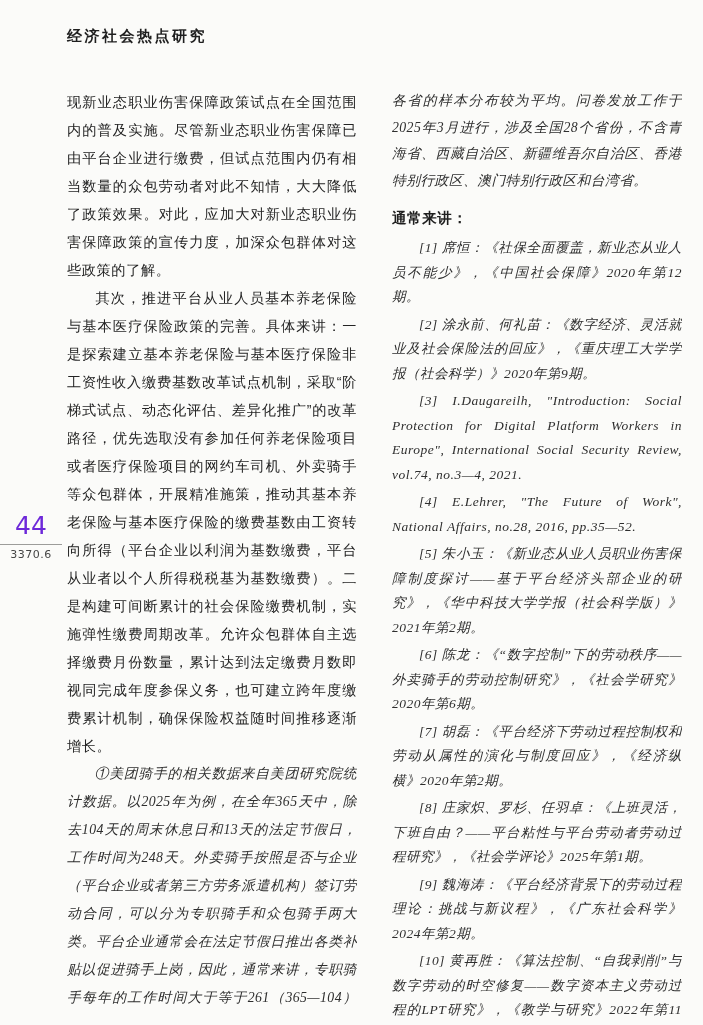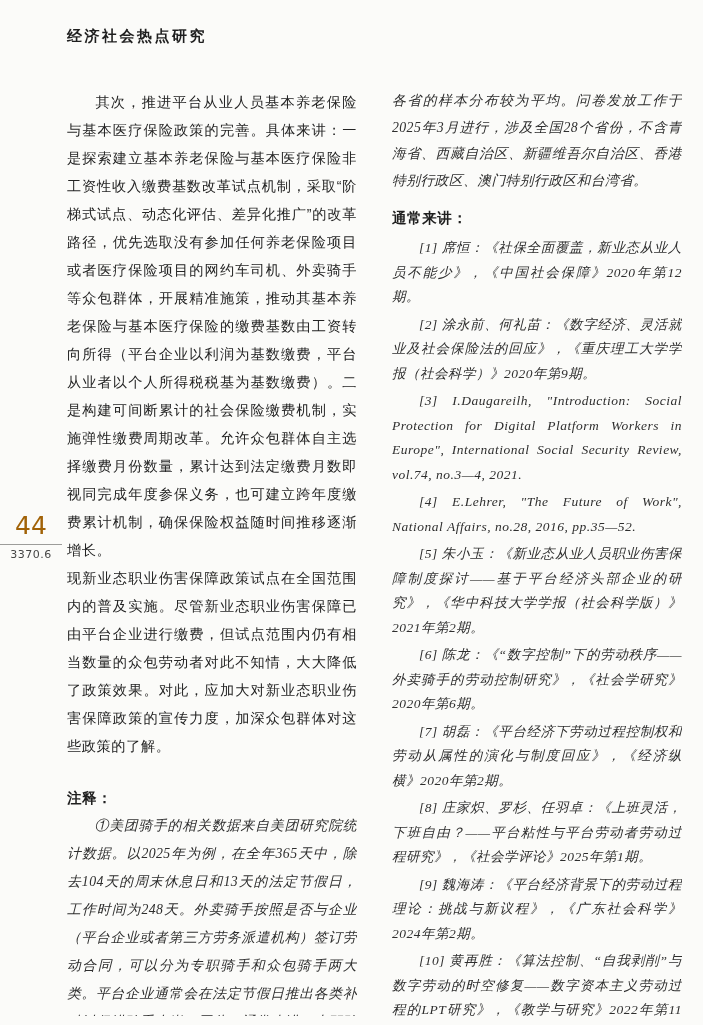--- a/index.html
+++ b/index.html
@@ -10,21 +10,21 @@
     background:#fbfbf9;
     overflow:hidden;
     font-family:"Liberation Sans",sans-serif;
     color:#2a2a2a;
   }
   .header{
     position:absolute;left:67px;top:27px;
     font-size:15px;font-weight:700;letter-spacing:2.5px;color:#1f1f1f;
   }
   .folio{position:absolute;left:0;top:512px;width:62px;text-align:center;}
-  .folio-num{font-family:"DejaVu Sans",sans-serif;font-size:25px;color:#a16207;line-height:1.1;}
+  .folio-num{font-family:"DejaVu Sans",sans-serif;font-size:25px;color:#6d28d9;line-height:1.1;}
   .folio-rule{height:1px;background:#9c9c9a;margin:4px 0 3px 0;}
   .folio-issue{font-size:11px;color:#454545;letter-spacing:0.5px;font-family:"DejaVu Sans",sans-serif;}
   .col{
     position:absolute;top:88px;width:290px;height:928px;
     overflow:hidden;text-align:justify;
   }
   .col-left{left:67px;}
   .col-right{left:392px;}
   .body-para{
     margin:0;font-size:14.2px;line-height:28px;letter-spacing:0.6px;
@@ -57,23 +57,22 @@
 
   <div class="header">经济社会热点研究</div>
 
   <div class="folio">
     <div class="folio-num">44</div>
     <div class="folio-rule"></div>
     <div class="folio-issue">3370.6</div>
   </div>
 
   <div class="col col-left">
+    <p class="body-para noindent">现新业态职业伤害保障政策试点在全国范围内的普及实施。尽管新业态职业伤害保障已由平台企业进行缴费，但试点范围内仍有相当数量的众包劳动者对此不知情，大大降低了政策效果。对此，应加大对新业态职业伤害保障政策的宣传力度，加深众包群体对这些政策的了解。</p>
     <p class="body-para">其次，推进平台从业人员基本养老保险与基本医疗保险政策的完善。具体来讲：一是探索建立基本养老保险与基本医疗保险非工资性收入缴费基数改革试点机制，采取“阶梯式试点、动态化评估、差异化推广”的改革路径，优先选取没有参加任何养老保险项目或者医疗保险项目的网约车司机、外卖骑手等众包群体，开展精准施策，推动其基本养老保险与基本医疗保险的缴费基数由工资转向所得（平台企业以利润为基数缴费，平台从业者以个人所得税税基为基数缴费）。二是构建可间断累计的社会保险缴费机制，实施弹性缴费周期改革。允许众包群体自主选择缴费月份数量，累计达到法定缴费月数即视同完成年度参保义务，也可建立跨年度缴费累计机制，确保保险权益随时间推移逐渐增长。</p>
-    <p class="body-para noindent">现新业态职业伤害保障政策试点在全国范围内的普及实施。尽管新业态职业伤害保障已由平台企业进行缴费，但试点范围内仍有相当数量的众包劳动者对此不知情，大大降低了政策效果。对此，应加大对新业态职业伤害保障政策的宣传力度，加深众包群体对这些政策的了解。</p>
-    <div class="sec-heading">注释：</div>
     <p class="note-para">①美团骑手的相关数据来自美团研究院统计数据。以2025年为例，在全年365天中，除去104天的周末休息日和13天的法定节假日，工作时间为248天。外卖骑手按照是否与企业（平台企业或者第三方劳务派遣机构）签订劳动合同，可以分为专职骑手和众包骑手两大类。平台企业通常会在法定节假日推出各类补贴以促进骑手上岗，因此，通常来讲，专职骑手每年的工作时间大于等于261（365—104）天。</p>
 
   </div>
 
   <div class="col col-right">
     <p class="note-para note-cont">各省的样本分布较为平均。问卷发放工作于2025年3月进行，涉及全国28个省份，不含青海省、西藏自治区、新疆维吾尔自治区、香港特别行政区、澳门特别行政区和台湾省。</p>
     <div class="sec-heading refs-heading">通常来讲：</div>
     <p class="ref-para">[1] 席恒：《社保全面覆盖，新业态从业人员不能少》，《中国社会保障》2020年第12期。</p>
     <p class="ref-para">[2] 涂永前、何礼苗：《数字经济、灵活就业及社会保险法的回应》，《重庆理工大学学报（社会科学）》2020年第9期。</p>
     <p class="ref-para">[3] I.Daugareilh, "Introduction: Social Protection for Digital Platform Workers in Europe", International Social Security Review, vol.74, no.3—4, 2021.</p>

